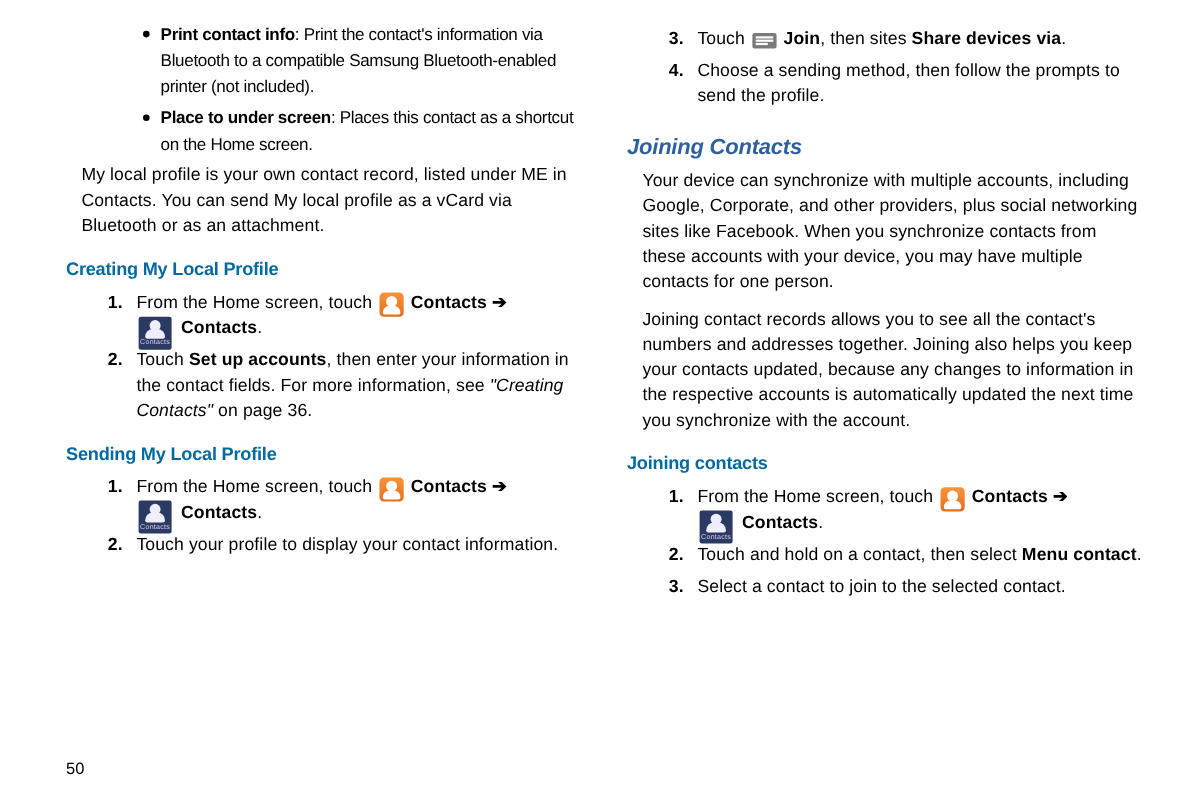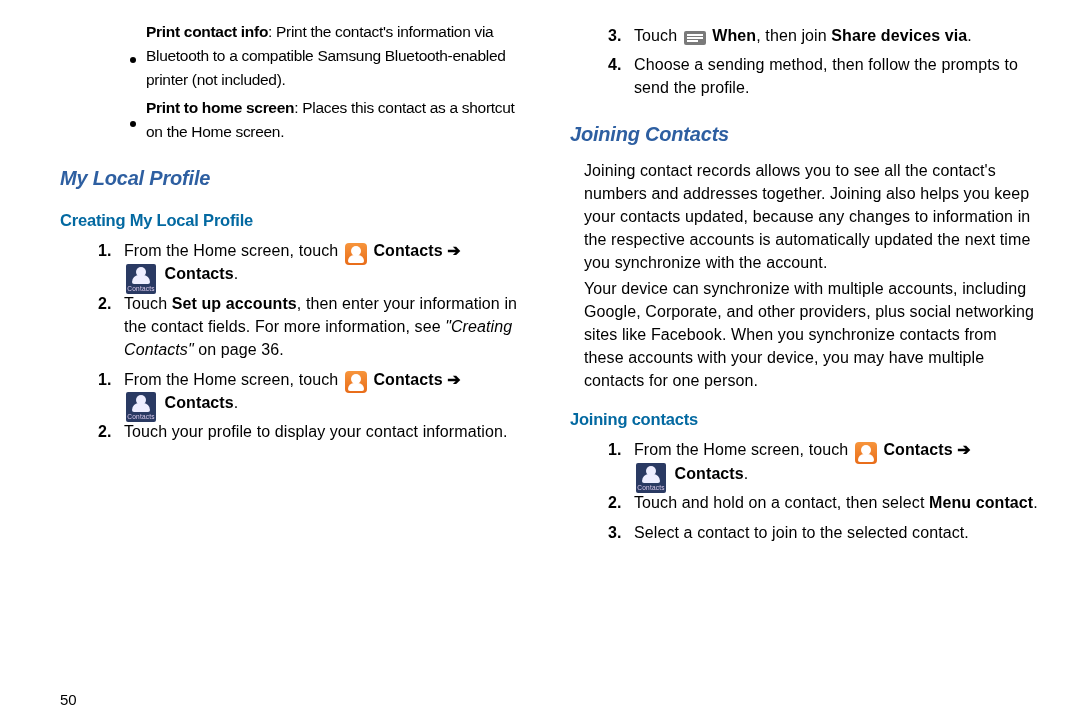--- a/index.html
+++ b/index.html
@@ -25,21 +25,20 @@
     line-height: 1.45;
     letter-spacing: 0.1px;
   }
   .col-left { margin-left: 20px; }
   .col-right { margin-left: 30px; }
 
   .bullet-row {
     display: flex;
     margin-left: 70px;
     margin-bottom: 4px;
-    align-items: center;
   }
   .bullet-dot {
     width: 6px; height: 6px; background:#000; border-radius:50%;
     margin-top: 8px; margin-right: 10px; flex:0 0 auto;
   }
   .bullet-text { flex:1; font-family: Arial, Helvetica, sans-serif; font-size:15.5px; font-stretch: condensed; letter-spacing:-0.3px; line-height:1.55;}
   .condensed { font-stretch: condensed; letter-spacing:-0.3px; font-size:15.5px; line-height:1.55; }
 
   .h2 {
     font-family: Arial, Helvetica, sans-serif;
@@ -119,45 +118,46 @@
 
     <div class="bullet-row">
       <div class="bullet-dot"></div>
       <div class="bullet-text">
         <span class="bold condensed">Print contact info</span><span class="condensed">: Print the contact's information via Bluetooth to a compatible Samsung Bluetooth-enabled printer (not included).</span>
       </div>
     </div>
     <div class="bullet-row">
       <div class="bullet-dot"></div>
       <div class="bullet-text">
-        <span class="bold condensed">Print to home screen</span><span class="condensed">: Places this contact as a shortcut on the Home screen.</span>
-      </div>
-    </div>
-
-    <div class="h2">My Local Profile</div>
+        <span class="bold condensed">Place to under screen</span><span class="condensed">: Places this contact as a shortcut on the Home screen.</span>
+      </div>
+    </div>
+
+    <div class="para">My local profile is your own contact record, listed under ME in Contacts. You can send My local profile as a vCard via Bluetooth or as an attachment.</div>
 
     <div class="h3">Creating My Local Profile</div>
 
     <div class="num-row">
       <div class="num">1.</div>
       <div class="txt">
         <span>From the Home screen, touch</span>
         <span class="icon-contacts-orange"></span>
         <span class="bold">Contacts ➔</span><br>
         <span class="icon-contacts-blue"><span class="p-head"></span><span class="p-body"></span><span class="lbl">Contacts</span></span>
         <span class="bold">Contacts</span><span>.</span>
       </div>
     </div>
     <div class="num-row">
       <div class="num">2.</div>
       <div class="txt">
         <span>Touch </span><span class="bold">Set up accounts</span><span>, then enter your information in the contact fields. For more information, see </span><span class="italic">"Creating Contacts"</span><span> on page 36.</span>
       </div>
     </div>
 
+    <div class="h3">Sending My Local Profile</div>
 
     <div class="num-row">
       <div class="num">1.</div>
       <div class="txt">
         <span>From the Home screen, touch</span>
         <span class="icon-contacts-orange"></span>
         <span class="bold">Contacts ➔</span><br>
         <span class="icon-contacts-blue"><span class="p-head"></span><span class="p-body"></span><span class="lbl">Contacts</span></span>
         <span class="bold">Contacts</span><span>.</span>
       </div>
@@ -167,31 +167,31 @@
       <div class="txt">Touch your profile to display your contact information.</div>
     </div>
   </div>
 
   <div class="col col-right">
 
     <div class="num-row" style="margin-top:4px">
       <div class="num">3.</div>
       <div class="txt">
         <span>Touch </span><span class="icon-menu"><span class="bar2"></span></span>
-        <span class="bold">When</span><span>, then join </span><span class="bold">Share devices via</span><span>.</span>
+        <span class="bold">Join</span><span>, then sites </span><span class="bold">Share devices via</span><span>.</span>
       </div>
     </div>
     <div class="num-row">
       <div class="num">4.</div>
       <div class="txt">Choose a sending method, then follow the prompts to send the profile.</div>
     </div>
 
     <div class="h2">Joining Contacts</div>
+    <div class="para">Your device can synchronize with multiple accounts, including Google, Corporate, and other providers, plus social networking sites like Facebook. When you synchronize contacts from these accounts with your device, you may have multiple contacts for one person.</div>
     <div class="para" style="margin-top:10px">Joining contact records allows you to see all the contact's numbers and addresses together. Joining also helps you keep your contacts updated, because any changes to information in the respective accounts is automatically updated the next time you synchronize with the account.</div>
-    <div class="para">Your device can synchronize with multiple accounts, including Google, Corporate, and other providers, plus social networking sites like Facebook. When you synchronize contacts from these accounts with your device, you may have multiple contacts for one person.</div>
 
     <div class="h3">Joining contacts</div>
 
     <div class="num-row">
       <div class="num">1.</div>
       <div class="txt">
         <span>From the Home screen, touch</span>
         <span class="icon-contacts-orange"></span>
         <span class="bold">Contacts ➔</span><br>
         <span class="icon-contacts-blue"><span class="p-head"></span><span class="p-body"></span><span class="lbl">Contacts</span></span>

